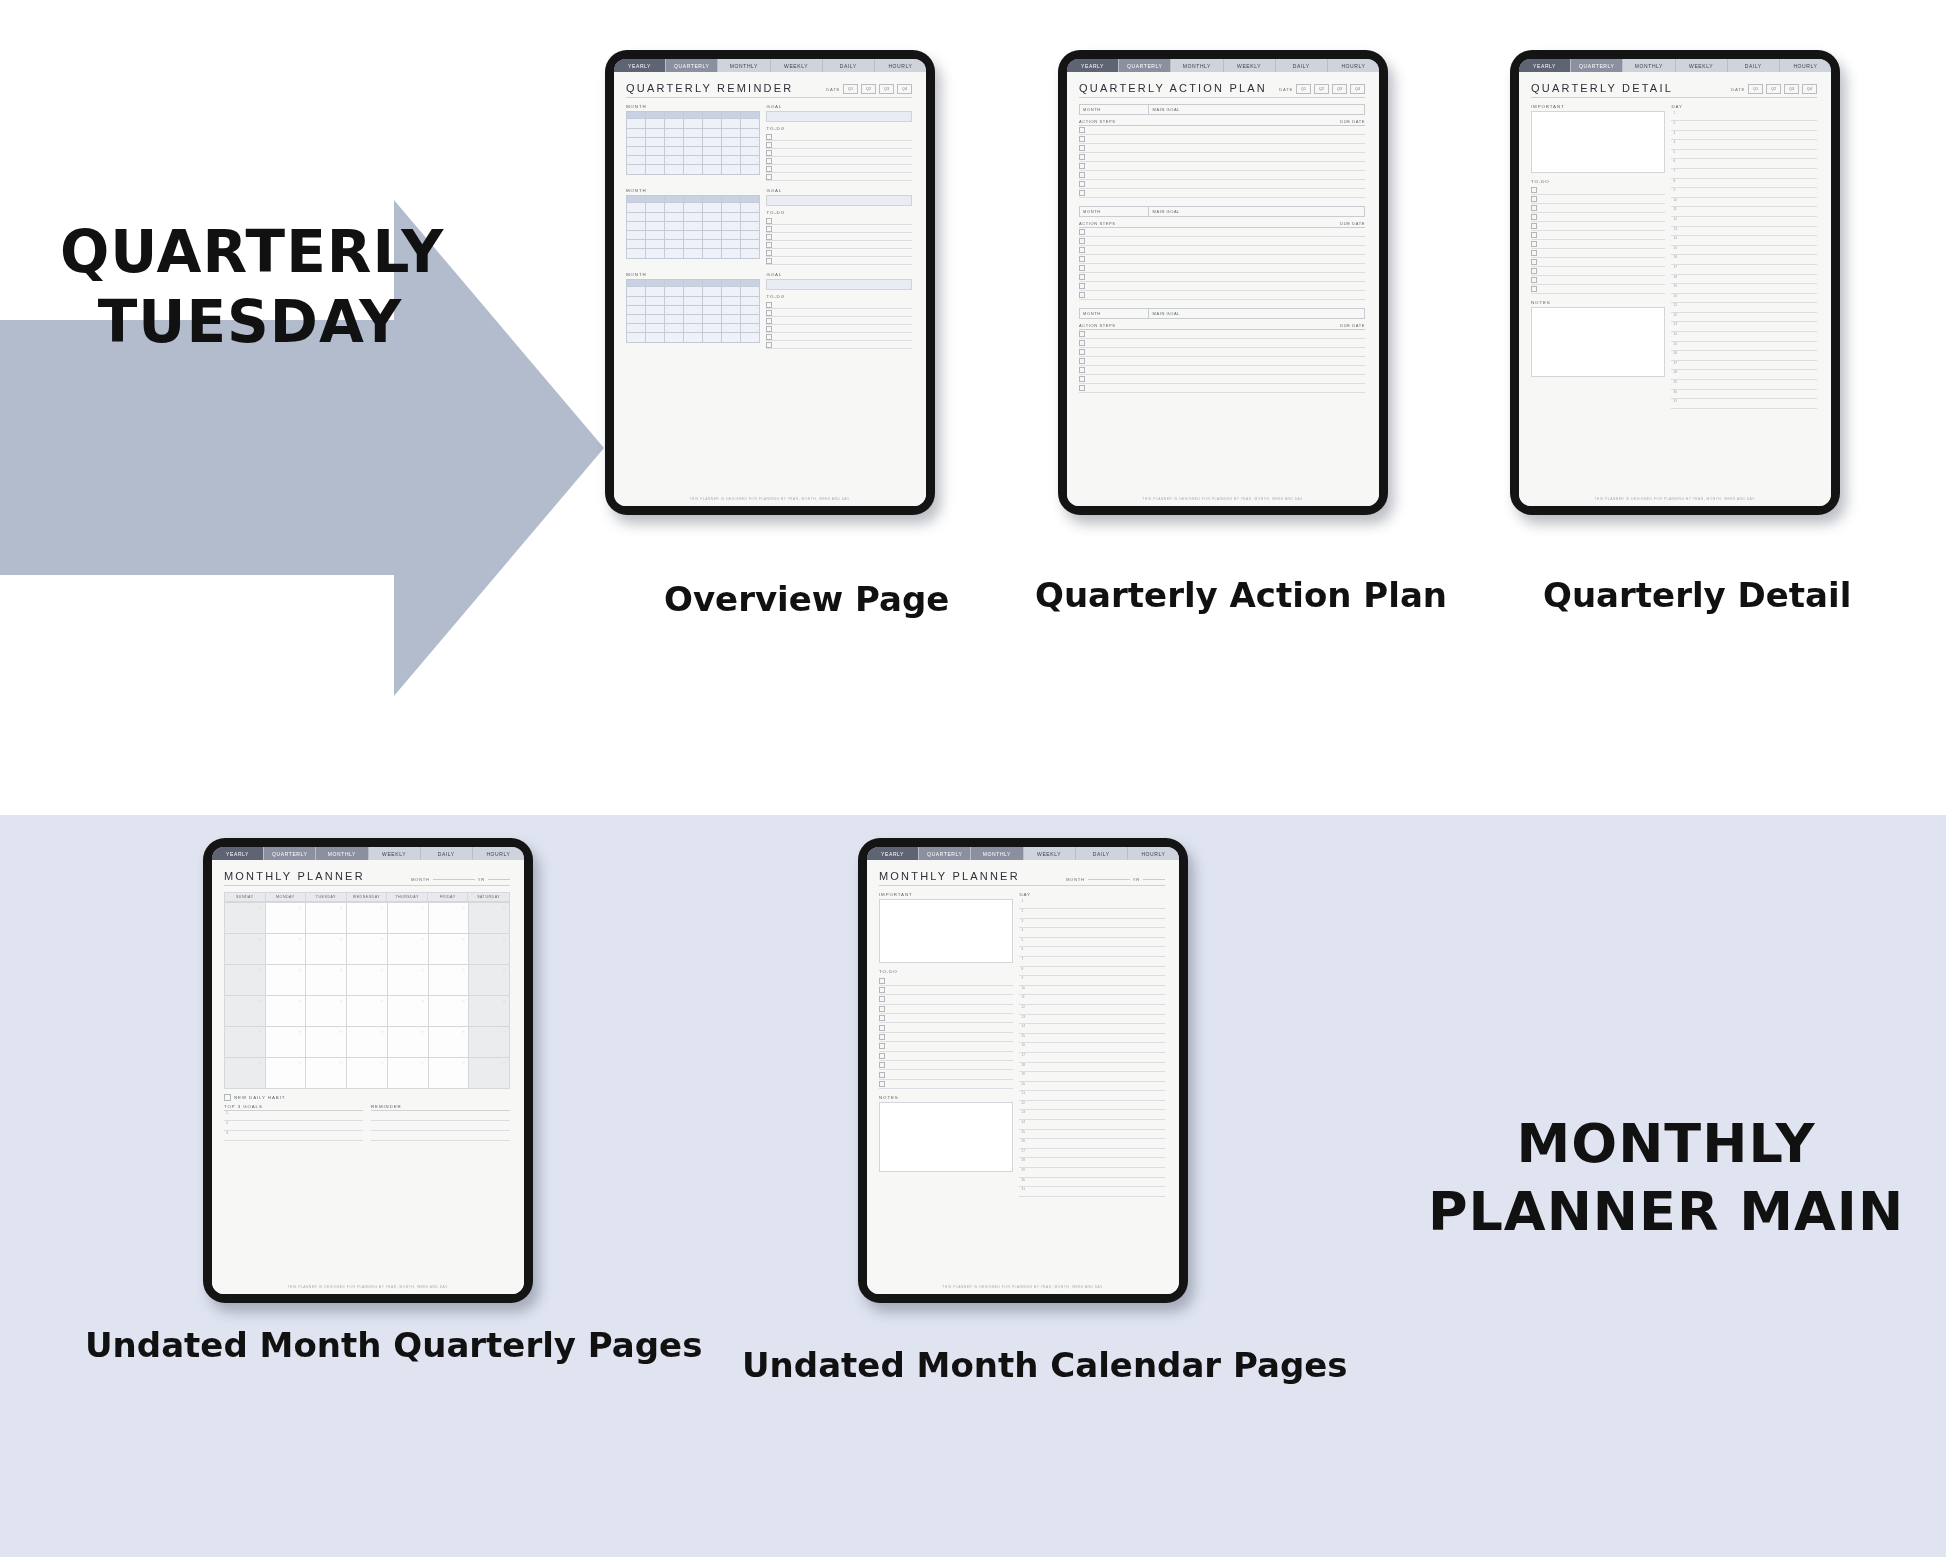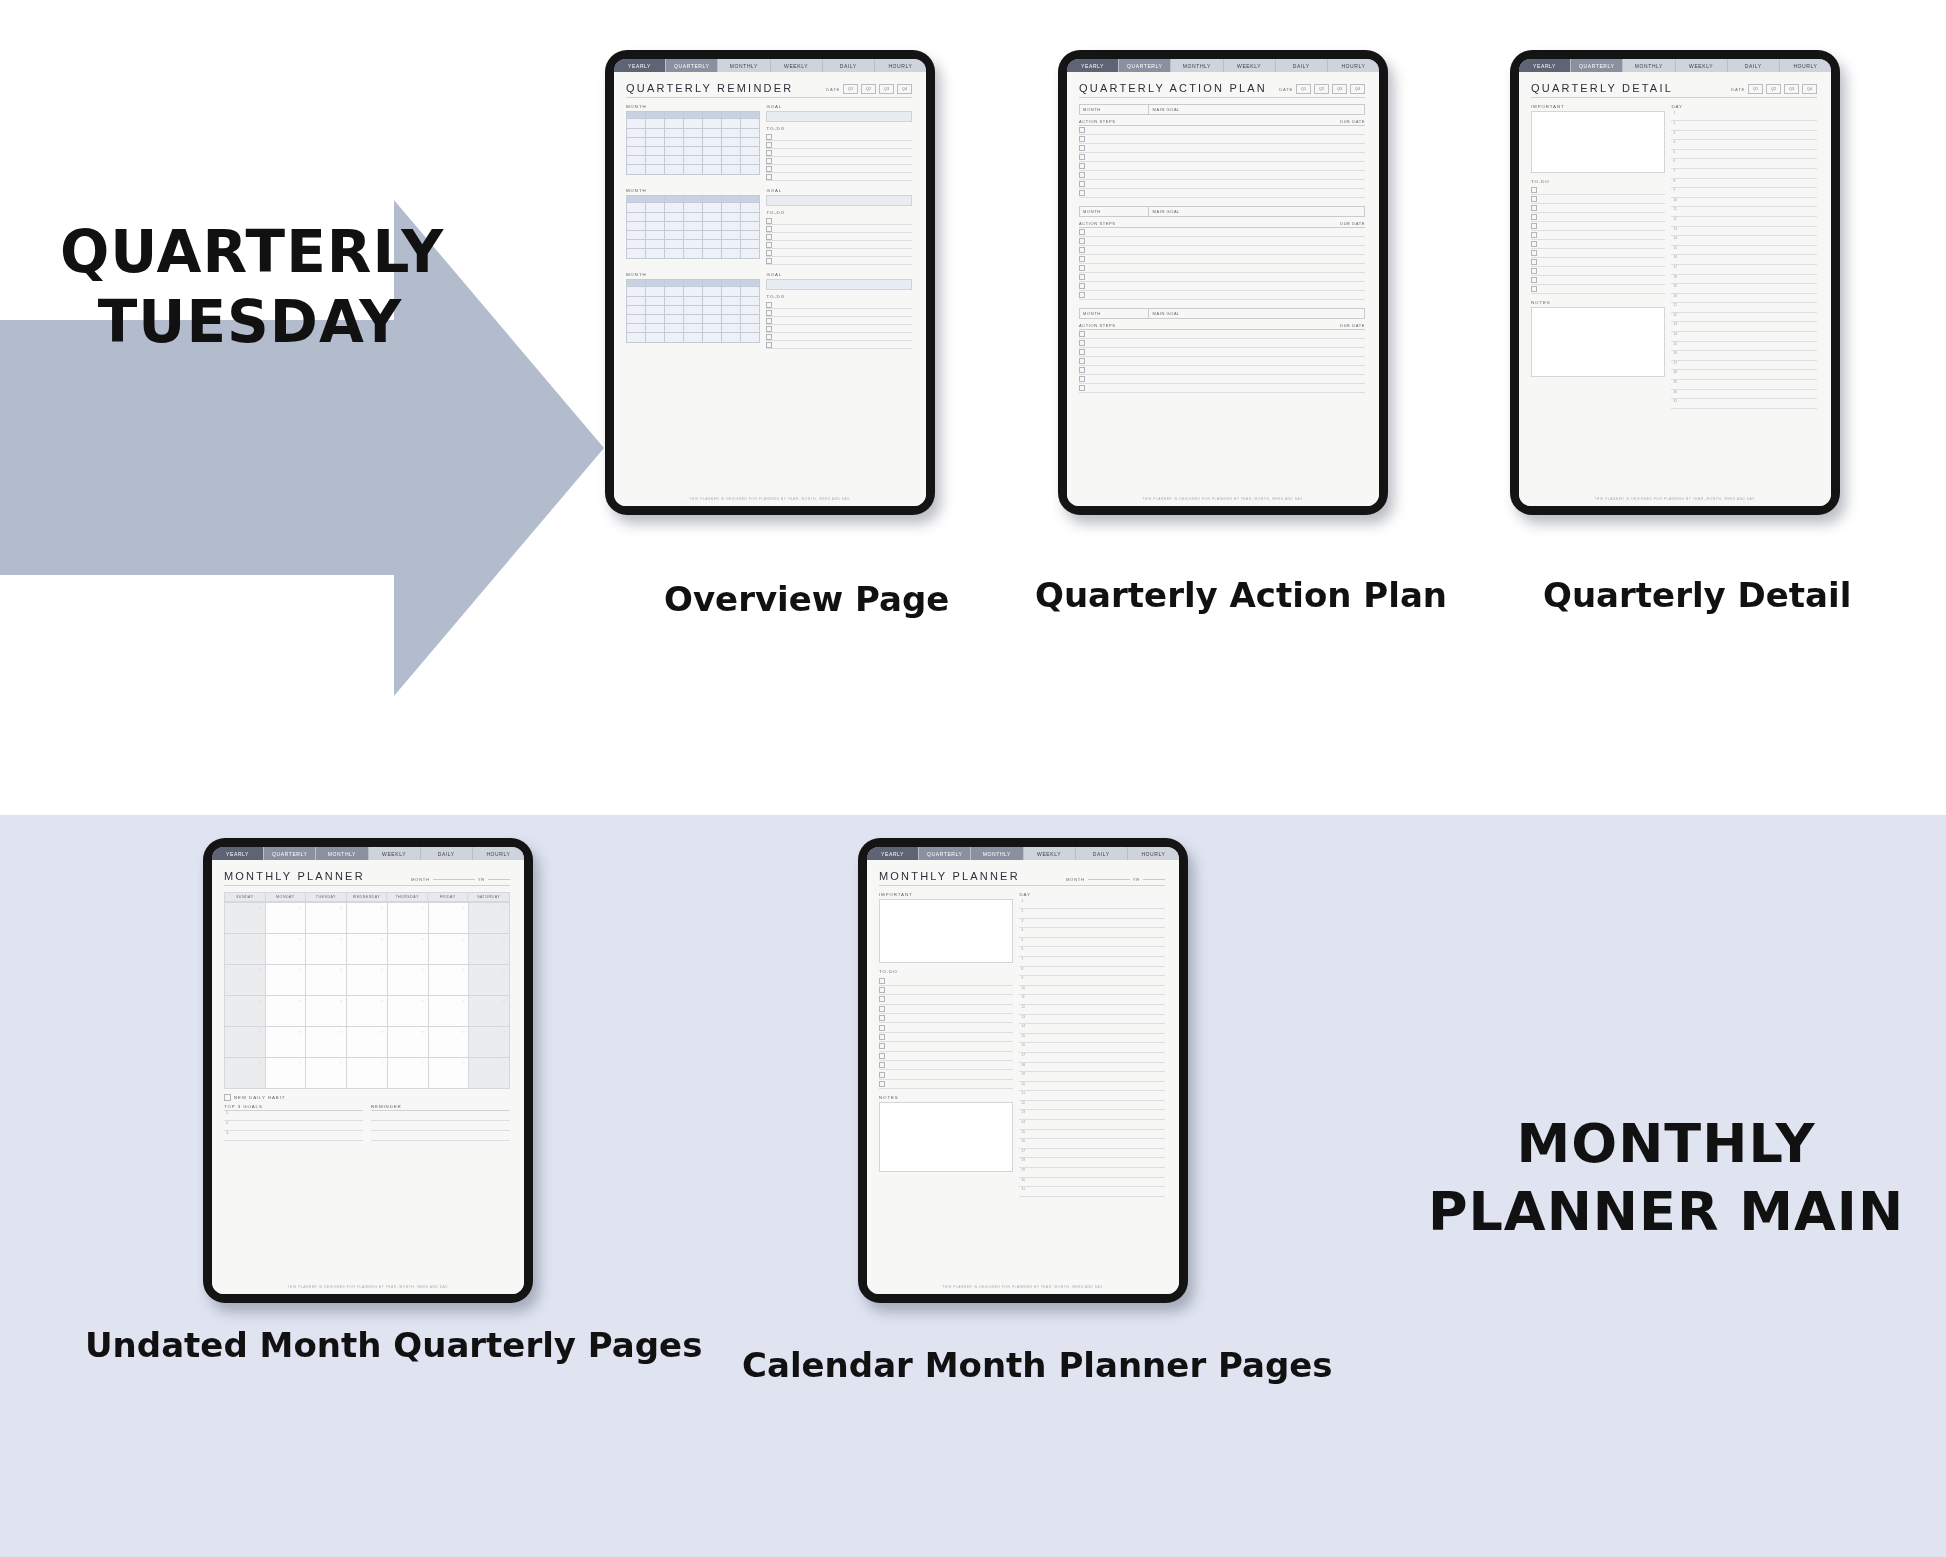--- a/index.html
+++ b/index.html
@@ -1287,15 +1287,15 @@
             </div>
           </div>
         </div>
 
         <div class="footer-note">THIS PLANNER IS DESIGNED FOR PLANNING BY YEAR, MONTH, WEEK AND DAY.</div>
       </div>
     </div>
   </div>
 
   <div class="caption" style="left:85px; top:1325px;">Undated Month Quarterly Pages</div>
-  <div class="caption" style="left:742px; top:1345px;">Calendar Month Planner Pages</div>
+  <div class="caption" style="left:742px; top:1345px;">Undated Month Calendar Pages</div>
 
 </div>
 
 </body></html>

